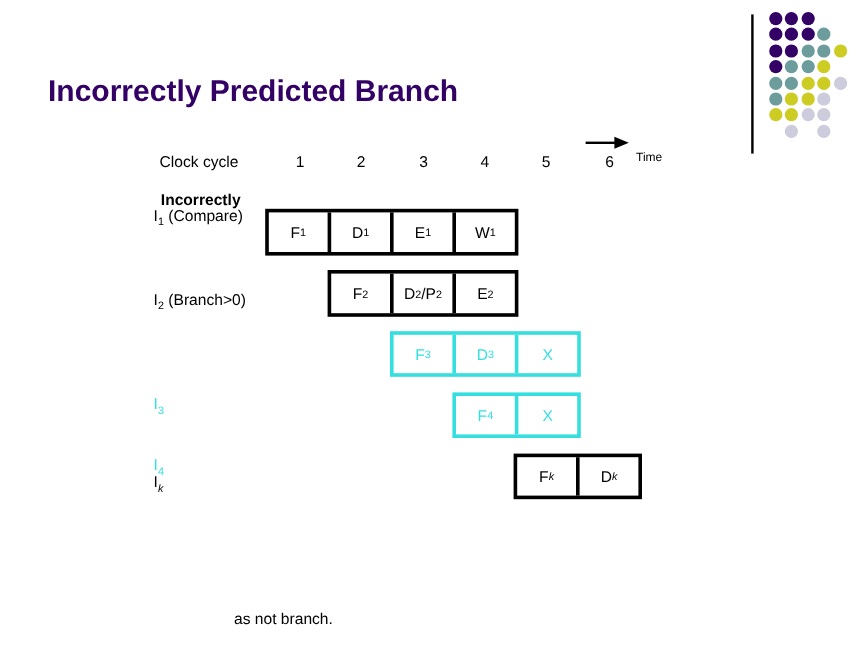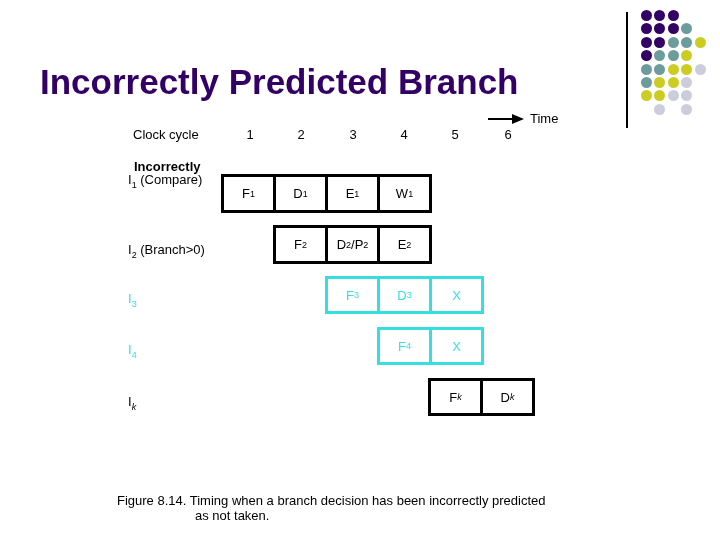--- a/index.html
+++ b/index.html
@@ -2,38 +2,38 @@
 <html style="--title: #330066; --cyan-accent: #35dfe0; --title-color: #330066;"><head>
 <meta charset="utf-8">
 <style>
   html,body{margin:0;padding:0;background:#fff;}
   .slide{
     position:relative;width:720px;height:540px;background:#ffffff;overflow:hidden;
     font-family:"Liberation Sans", sans-serif;color:#000;
   }
   .title{
     position:absolute;left:40px;top:62px;margin:0;
-    font-size:35px;font-weight:bold;letter-spacing:0px;
+    font-size:25px;font-weight:bold;letter-spacing:0px;
     color:var(--title-color);white-space:nowrap;
   }
   .vline{position:absolute;left:626px;top:12px;width:2px;height:116px;background:#000;}
   .dots{position:absolute;left:641px;top:10px;width:82px;height:108px;}
   .dots .dot{position:absolute;width:11px;height:11px;border-radius:50%;}
   .small{font-size:13px;white-space:nowrap;position:absolute;}
   sub{font-size:9px;line-height:0;}
   .it{font-style:italic;}
-  .time-text{position:absolute;left:530px;top:111px;font-size:13px;}
+  .time-text{position:absolute;left:530px;top:126px;font-size:10px;}
   .arrow-shaft{position:absolute;left:488px;top:118px;width:25px;height:2px;background:#000;}
   .arrow-head{position:absolute;left:512px;top:114px;width:0;height:0;
     border-left:12px solid #000;border-top:5px solid transparent;border-bottom:5px solid transparent;}
   .clock-label{left:133px;top:127px;text-align:right;}
   .cyc{position:absolute;top:127px;width:20px;text-align:center;font-size:13px;}
   .instr-label{left:134px;top:159px;font-weight:bold;}
   .row-label{position:absolute;left:128px;font-size:13px;white-space:nowrap;}
-  .row-label.cyan{color:var(--cyan-accent);}
+  .row-label.cyan{color:var(--cyan-accent);margin-top:38px;}
   .pipe{position:absolute;display:flex;box-sizing:border-box;height:39px;
     border:3px solid #000;background:#fff;}
   .pipe .cell{width:49px;display:flex;align-items:center;justify-content:center;
     border-left:3px solid #000;font-size:13px;white-space:nowrap;}
   .pipe .cell:first-child{border-left:none;}
   .pipe.cyan{border-color:var(--cyan-accent);color:var(--cyan-accent);}
   .pipe.cyan .cell{border-left-color:var(--cyan-accent);}
   .caption{position:absolute;font-size:13px;white-space:nowrap;color:#000;}
 </style>
 </head>
@@ -173,16 +173,15 @@
     <div class="cell">
         <span>F</span>
         <sub class="it">k</sub>
       </div>
     <div class="cell">
         <span>D</span>
         <sub class="it">k</sub>
       </div>
   </div>
 
-  <div class="caption" style="left:117px;top:493px">Figure 8.14. Timing when a branch decision has been incorrectly predicted</div>
-  <div class="caption" style="left:195px;top:508px">as not taken.</div>
+  <div class="caption" style="left:195px;top:508px">as not branch.</div>
 
 </div>
 
 </body></html>

